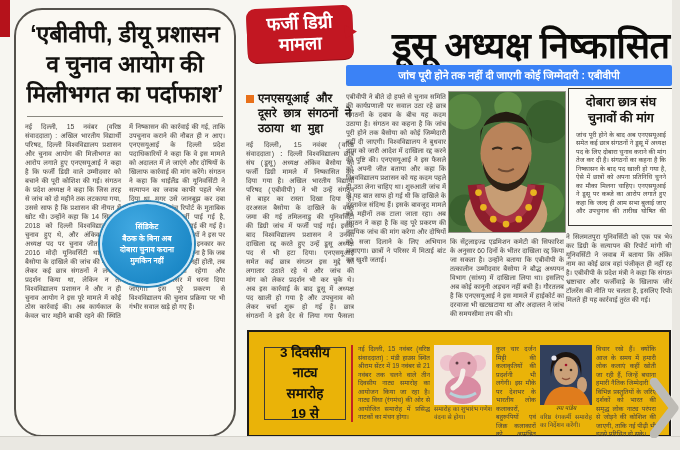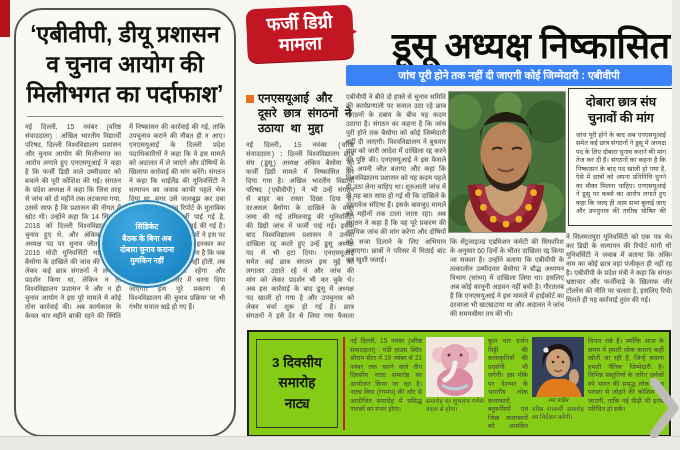--- a/index.html
+++ b/index.html
@@ -47,21 +47,21 @@
   .man-photo{position:absolute;left:448px;top:91px;width:118px;height:142px;margin:0;border:1px solid #97948d;box-sizing:border-box;}
   .man-photo svg{display:block;width:100%;height:100%;}
 
   .side-box{position:absolute;left:568px;top:88px;width:106px;height:138px;box-sizing:border-box;
             border:1.5px solid #3c3a36;background:#fcfbf6;padding:5px 7px;}
   .side-box h3{margin:0 0 4px;font-size:12.5px;line-height:1.3;text-align:center;font-weight:700;color:#15130f;}
   .side-box .small-text{font-size:6.4px;height:84px;overflow:hidden;}
 
   
   .bottom-box{position:absolute;left:247px;top:330px;width:424px;height:107px;box-sizing:border-box;
-              border:2.5px solid #1e1c19;background:#84cc16;display:flex;gap:4px;padding:5px;}
+              border:2.5px solid #1e1c19;background:#eab308;display:flex;gap:4px;padding:13px;}
   .promo{flex:0 0 80px;border:1.5px solid #3c3a36;margin:2px 0 2px 2px;display:flex;flex-direction:column;
          justify-content:center;text-align:center;font-weight:700;font-size:13.5px;line-height:1.5;color:#12100d;}
   .red-div{flex:0 0 2px;background:#c32222;margin:0 1px;}
   .bt{font-size:6.4px;height:92px;overflow:hidden;}
   .bt1{flex:0 0 72px;}
   .bt2{flex:0 0 40px;}
   .bt3{flex:1 1 auto;}
   .figcol{display:flex;flex-direction:column;overflow:hidden;height:94px;}
   .figcol-g{flex:0 0 58px;}
   .figcol-w{flex:0 0 52px;text-align:center;}
@@ -141,22 +141,23 @@
     <h3>दोबारा छात्र संघ चुनावों की मांग</h3>
     <div class="small-text">जांच पूरी होने के बाद अब एनएसयूआई समेत कई छात्र संगठनों ने डूसू में अध्यक्ष पद के लिए दोबारा चुनाव कराने की मांग तेज कर दी है। संगठनों का कहना है कि निष्कासन के बाद पद खाली हो गया है, ऐसे में छात्रों को अपना प्रतिनिधि चुनने का मौका मिलना चाहिए। एनएसयूआई ने डूसू पर कब्जे का आरोप लगाते हुए कहा कि जल्द ही आम सभा बुलाई जाए और उपचुनाव की तारीख घोषित की जाए।</div>
   </aside>
 
   <div class="colB small-text">कि सेंट्रलाइज्ड एडमिशन कमेटी की सिफारिश के अनुसार 60 दिनों के भीतर दाखिला रद्द किया जा सकता है। उन्होंने बताया कि एबीवीपी के तत्कालीन उम्मीदवार बैसोया ने बौद्ध अध्ययन विभाग (सांध्य) में दाखिला लिया था। इसलिए अब कोई कानूनी अड़चन नहीं बची है। गौरतलब है कि एनएसयूआई ने इस मामले में हाईकोर्ट का दरवाजा भी खटखटाया था और अदालत ने जांच की समयसीमा तय की थी।</div>
   <div class="colC small-text">ने सिलमतपुरा यूनिवर्सिटी को एक पत्र भेज कर डिग्री के सत्यापन की रिपोर्ट मांगी थी। यूनिवर्सिटी ने जवाब में बताया कि अंकिव नाम का कोई छात्र वहां पंजीकृत ही नहीं रहा है। एबीवीपी के प्रदेश मंत्री ने कहा कि संगठन भ्रष्टाचार और फर्जीवाड़े के खिलाफ जीरो टॉलरेंस की नीति पर चलता है, इसलिए रिपोर्ट मिलते ही यह कार्रवाई तुरंत की गई।</div>
 
   <section class="bottom-box">
     <div class="promo">
       <div>3 दिवसीय</div>
+      <div>नाट्य</div>
       <div>समारोह</div>
-      <div>नाट्य</div>
+      <div>19 से</div>
     </div>
     <div class="red-div"></div>
     <div class="bt bt1 small-text">नई दिल्ली, 15 नवंबर (वरिष्ठ संवाददाता) : मंडी हाउस स्थित श्रीराम सेंटर में 19 नवंबर से 21 नवंबर तक चलने वाले तीन दिवसीय नाट्य समारोह का आयोजन किया जा रहा है। नाट्य विधा (रंगमंच) की ओर से आयोजित समारोह में प्रसिद्ध नाटकों का मंचन होगा।</div>
     <div class="figcol figcol-g">
       <figure>
         <svg width="58" height="60" viewBox="0 0 58 60">
           <rect width="58" height="60" fill="#f2e7de"></rect>
           <circle cx="14" cy="18" r="8" fill="#eec3cd"></circle>
           <circle cx="44" cy="18" r="8" fill="#eec3cd"></circle>
           <circle cx="29" cy="21" r="14" fill="#e3a7b6"></circle>

